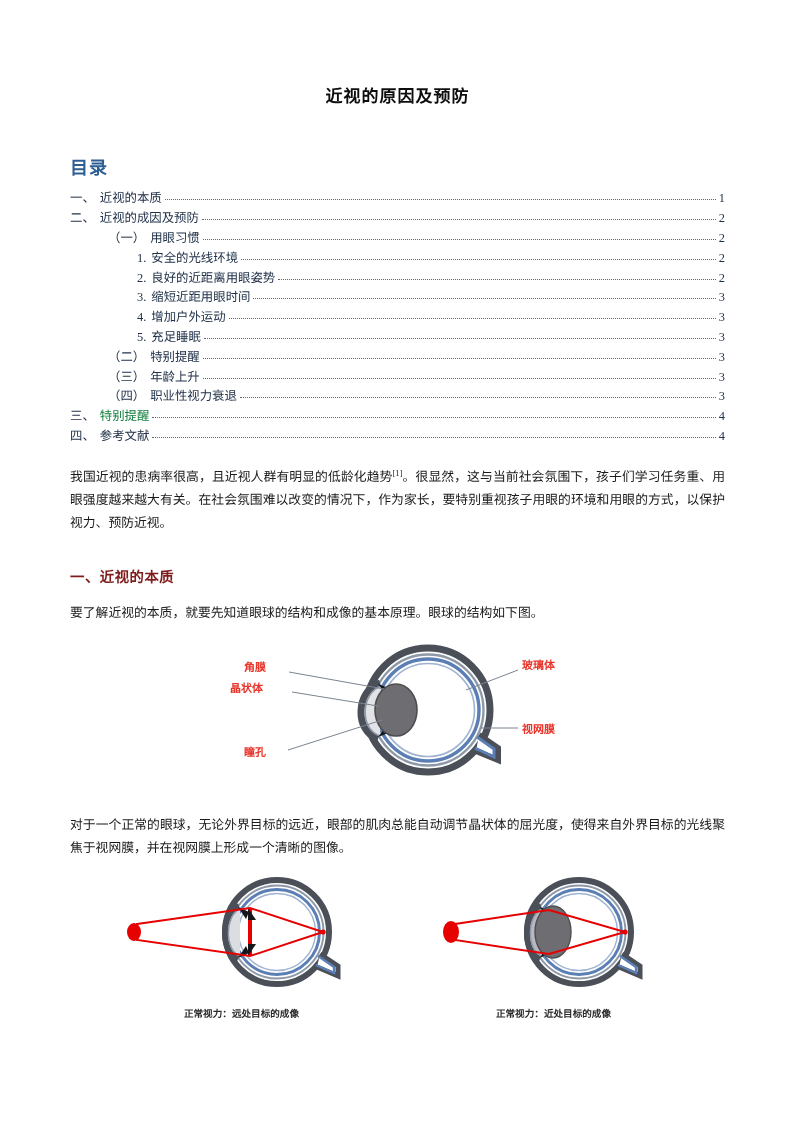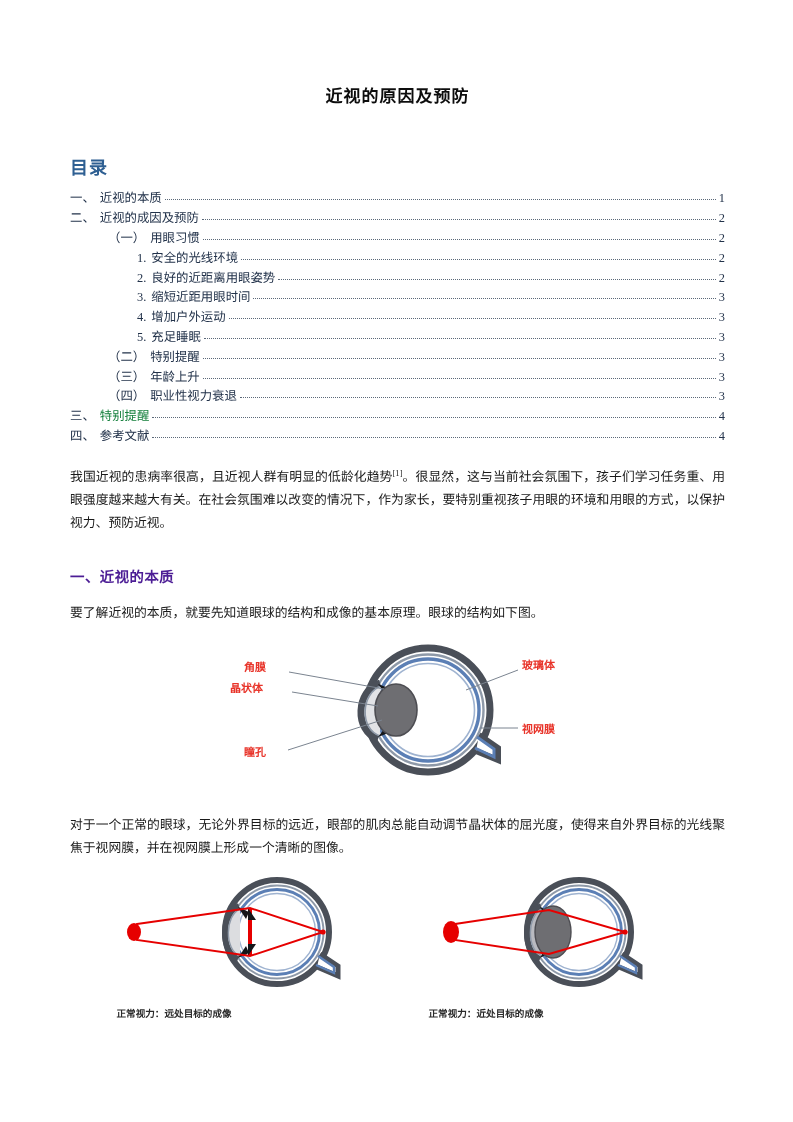--- a/index.html
+++ b/index.html
@@ -97,39 +97,40 @@
     font-size: 8.6px;
     vertical-align: super;
     line-height: 0;
   }
   .gap-before { margin-top: 20px; }
 
   
   .sec-heading {
     font-size: 14.4px;
     font-weight: bold;
-    color: #4c1d95;
+    color: #7f1d1d;
     font-family: Liberation Mono, monospace;
     margin: 30px 0 16px 0;
     letter-spacing: 0.5px;
   }
 
   
   .figure-block {
     margin-top: 14px;
     display: flex;
     justify-content: center;
   }
   .figure-row {
     margin-top: 10px;
     display: flex;
     justify-content: center;
     gap: 62px;
   }
   .fig-cap {
+    text-align: center;
     font-size: 9.6px;
     color: #2a2a2a;
     font-weight: bold;
     margin-top: 2px;
     font-family: "Liberation Sans", "DejaVu Sans", sans-serif;
   }
 
   
   .footer {
     position: absolute;

